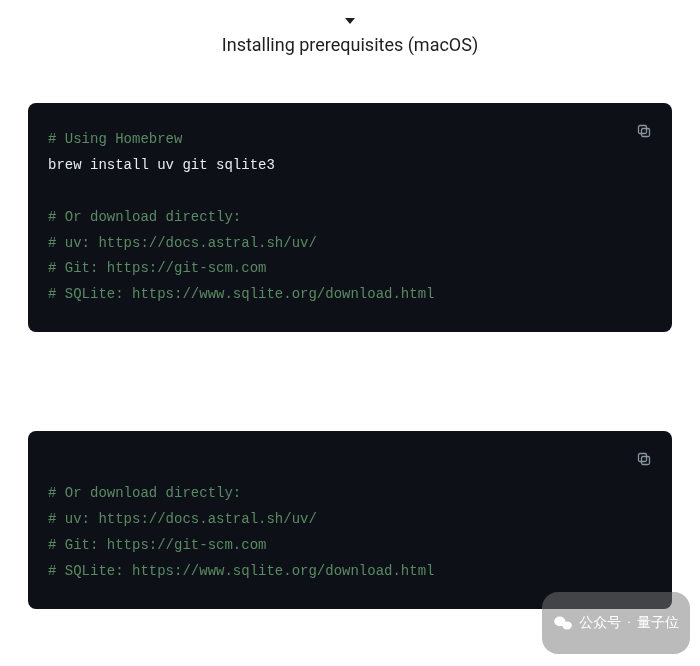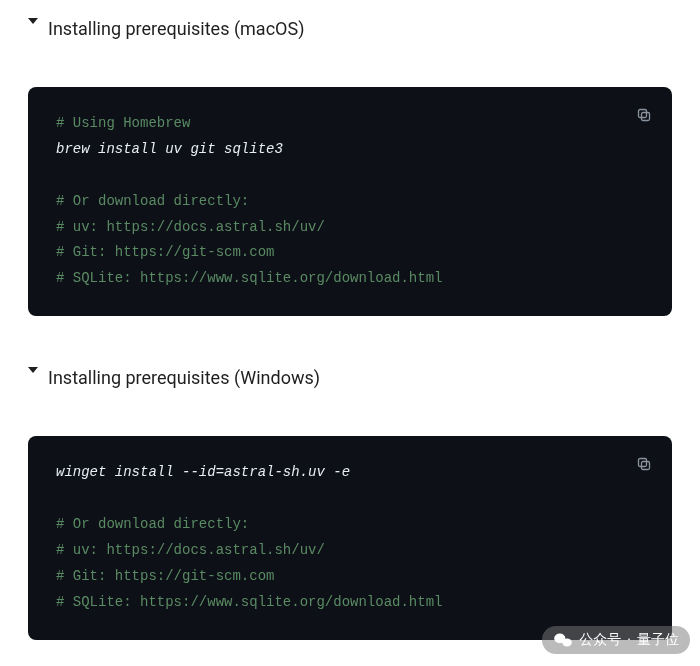--- a/index.html
+++ b/index.html
@@ -13,43 +13,44 @@
       width: 700px;
       height: 666px;
       position: relative;
       overflow: hidden;
     }
     .section {
       padding: 18px 28px 24px 28px;
     }
     .section-header {
       display: flex;
-      align-items: flex-start;
+      align-items: center;
       gap: 10px;
       cursor: pointer;
       margin-bottom: 22px;
+      flex-direction: column;
     }
     .caret {
       width: 0;
       height: 0;
       border-left: 5px solid transparent;
       border-right: 5px solid transparent;
       border-top: 6px solid #1f1f1f;
       flex-shrink: 0;
     }
     .section-title {
       font-size: 18px;
       font-weight: 400;
       color: #1f1f1f;
     }
     .code-block {
       position: relative;
       background: #0d1117;
       border-radius: 8px;
-      padding: 24px 28px;
+      padding: 24px 20px;
       font-family: "SFMono-Regular", Consolas, "Liberation Mono", Menlo, monospace;
       font-size: 14px;
       line-height: 1.85;
       margin-top: 48px;
     }
     .copy-btn {
       position: absolute;
       top: 14px;
       right: 14px;
       width: 28px;
@@ -62,40 +63,39 @@
       color: #8b949e;
     }
     .code-line {
       white-space: pre;
     }
     .comment {
       color: #5a8a63;
     }
     .plain {
       color: #e6edf3;
-      font-style: italic;
     }
     .blank-line {
       height: 1.85em;
     }
     .divider {
       height: 1px;
       background: transparent;
       margin: 4px 0;
     }
     .watermark-badge {
       position: absolute;
       bottom: 12px;
       right: 10px;
       display: flex;
       align-items: center;
       gap: 6px;
       background: rgba(120,120,120,0.5);
       color: #ffffff;
-      padding: 5px 11px;
+      padding: 22px 11px;
       border-radius: 16px;
       font-size: 14px;
     }
     .watermark-icon {
       display: flex;
       align-items: center;
       color: #ffffff;
     }
   </style>
 </head>
@@ -119,32 +119,27 @@
     <div class="code-line comment"># Or download directly:</div>
     <div class="code-line comment"># uv: https://docs.astral.sh/uv/</div>
     <div class="code-line comment"># Git: https://git-scm.com</div>
     <div class="code-line comment"># SQLite: https://www.sqlite.org/download.html</div>
   </div>
 </div>
 
 <div class="divider"></div>
 
 <div class="section">
-  <div class="section-header">
-    <div class="caret"></div>
-    <div class="section-title">Installing prerequisites (Windows)</div>
-  </div>
   <div class="code-block">
     <div class="copy-btn">
       <svg width="16" height="16" viewBox="0 0 16 16" fill="none" stroke="currentColor" stroke-width="1.3">
         <rect x="5.5" y="5.5" width="8" height="8" rx="1.5"></rect>
         <rect x="2.5" y="2.5" width="8" height="8" rx="1.5"></rect>
       </svg>
     </div>
-    <div class="code-line plain">winget install --id=astral-sh.uv -e</div>
     <div class="blank-line"></div>
     <div class="code-line comment"># Or download directly:</div>
     <div class="code-line comment"># uv: https://docs.astral.sh/uv/</div>
     <div class="code-line comment"># Git: https://git-scm.com</div>
     <div class="code-line comment"># SQLite: https://www.sqlite.org/download.html</div>
   </div>
 </div>
 
 <div class="watermark-badge">
   <span class="watermark-icon">

